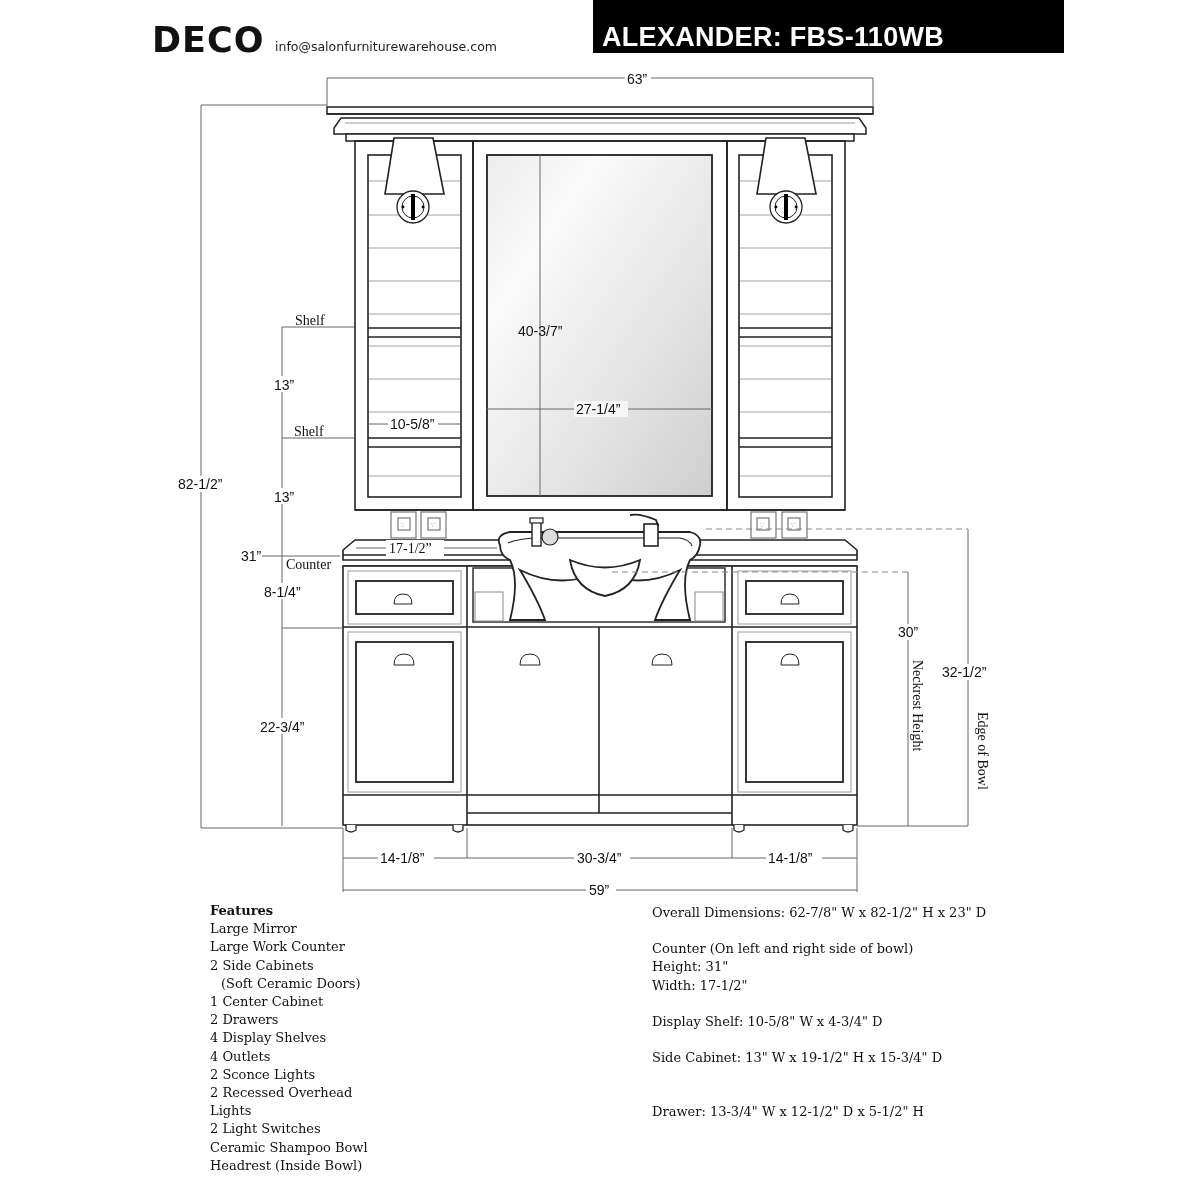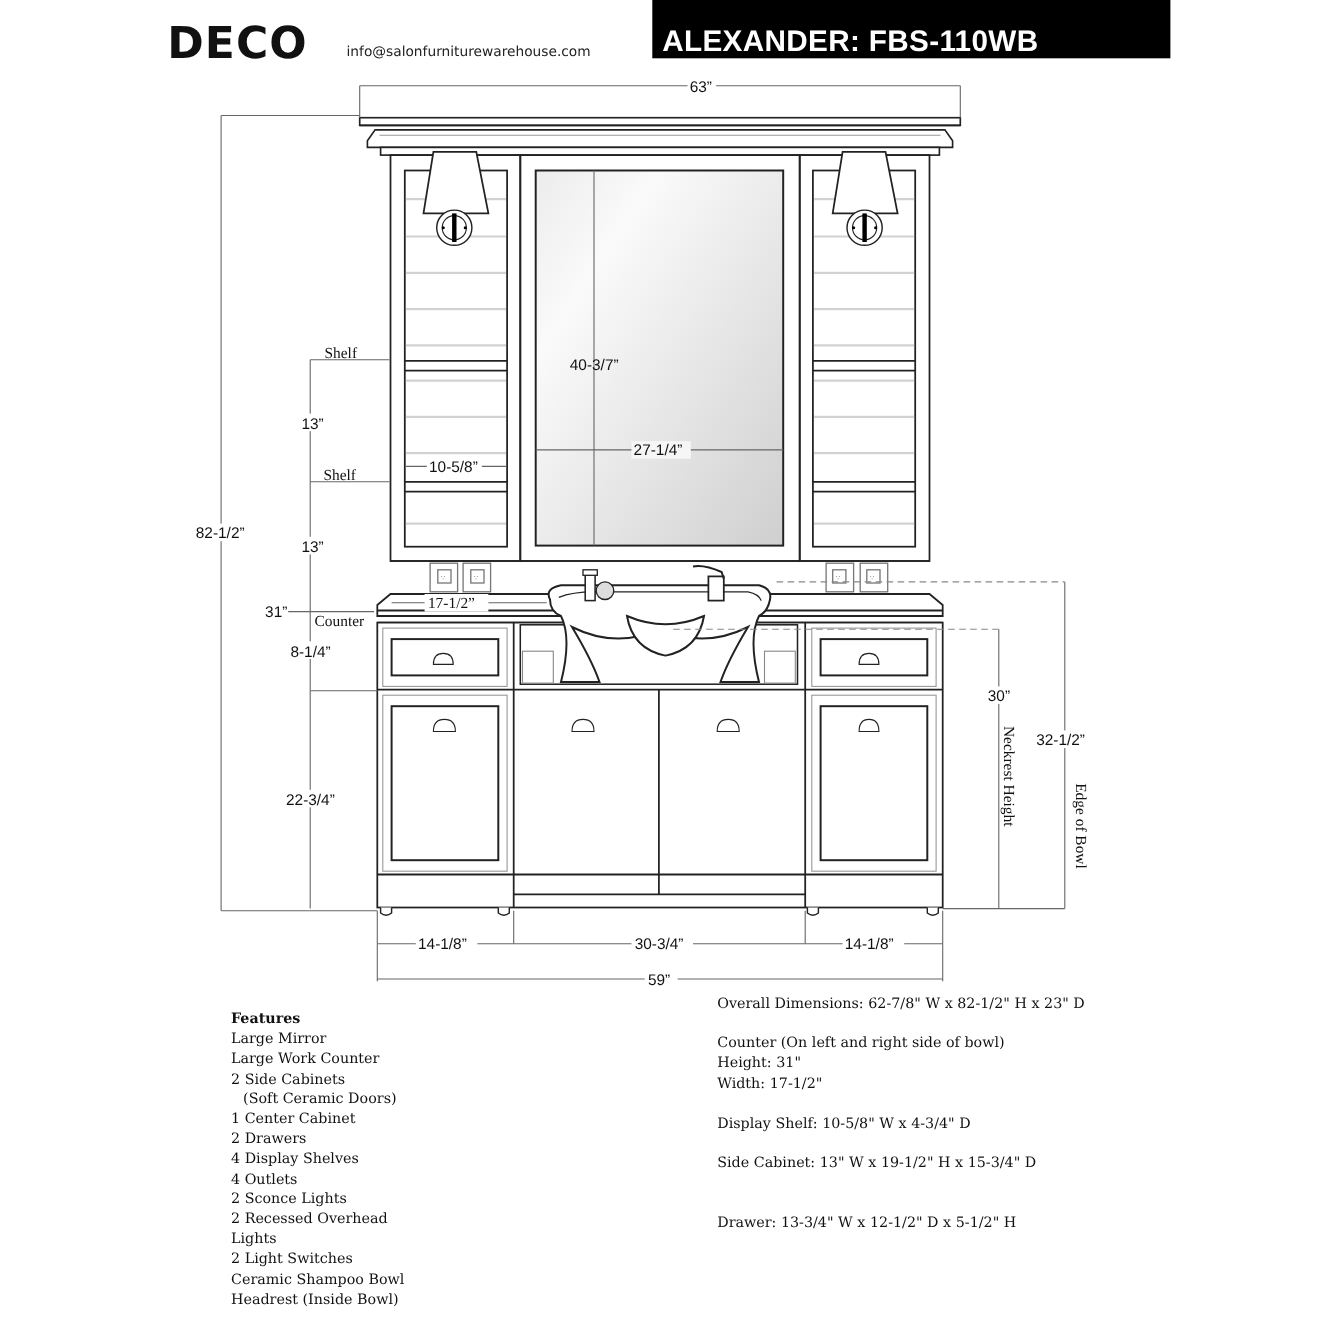--- a/index.html
+++ b/index.html
@@ -1,25 +1,25 @@
 <!DOCTYPE html>
 <html><head>
 <meta charset="utf-8">
 <style>
   html,body{margin:0;padding:0;background:#fff;}
   body{width:1200px;height:1200px;position:relative;overflow:hidden;font-family:"Liberation Sans",sans-serif;color:#111;}
-  .header-logo{position:absolute;left:152px;top:18px;font-family:"DejaVu Sans",sans-serif;font-weight:bold;font-size:40px;letter-spacing:1px;color:#111;line-height:44px;text-align:center;}
-  .header-email{position:absolute;left:275px;top:39px;font-size:12.5px;color:#222;font-family:"DejaVu Sans",sans-serif;margin-left:40px;}
+  .header-logo{position:absolute;left:152px;top:18px;font-family:"DejaVu Sans",sans-serif;font-weight:bold;font-size:35px;letter-spacing:1px;color:#111;line-height:44px;text-align:center;}
+  .header-email{position:absolute;left:275px;top:39px;font-size:12.5px;color:#222;font-family:"DejaVu Sans",sans-serif;}
   .title-bar{position:absolute;left:593px;top:0;width:471px;height:53px;background:#000;}
   .title-text{position:absolute;left:602px;top:22px;color:#fff;font-weight:bold;font-size:27px;font-family:Liberation Sans, sans-serif;letter-spacing:0.3px;}
   svg.drawing{position:absolute;left:0;top:0;}
   .dim{font-family:"Liberation Sans",sans-serif;font-size:14px;fill:#111;}
   .serif{font-family:"Liberation Serif",serif;font-size:14px;fill:#111;}
   .features{position:absolute;left:210px;top:902px;font-family:"DejaVu Serif",serif;font-size:13px;line-height:18.2px;color:#111;}
-  .features .h{font-weight:bold;margin-top:16px;}
+  .features .h{font-weight:bold;}
   .features .indent{padding-left:11px;}
   .dims{position:absolute;left:652px;top:904px;font-family:"DejaVu Serif",serif;font-size:13px;line-height:18.2px;color:#111;}
   .dims .h{font-weight:bold;}
   .gap{height:18px;}
 </style>
 </head>
 <body>
 
 <div class="header-logo">DECO</div>
 <div class="header-email">info@salonfurniturewarehouse.com</div>

